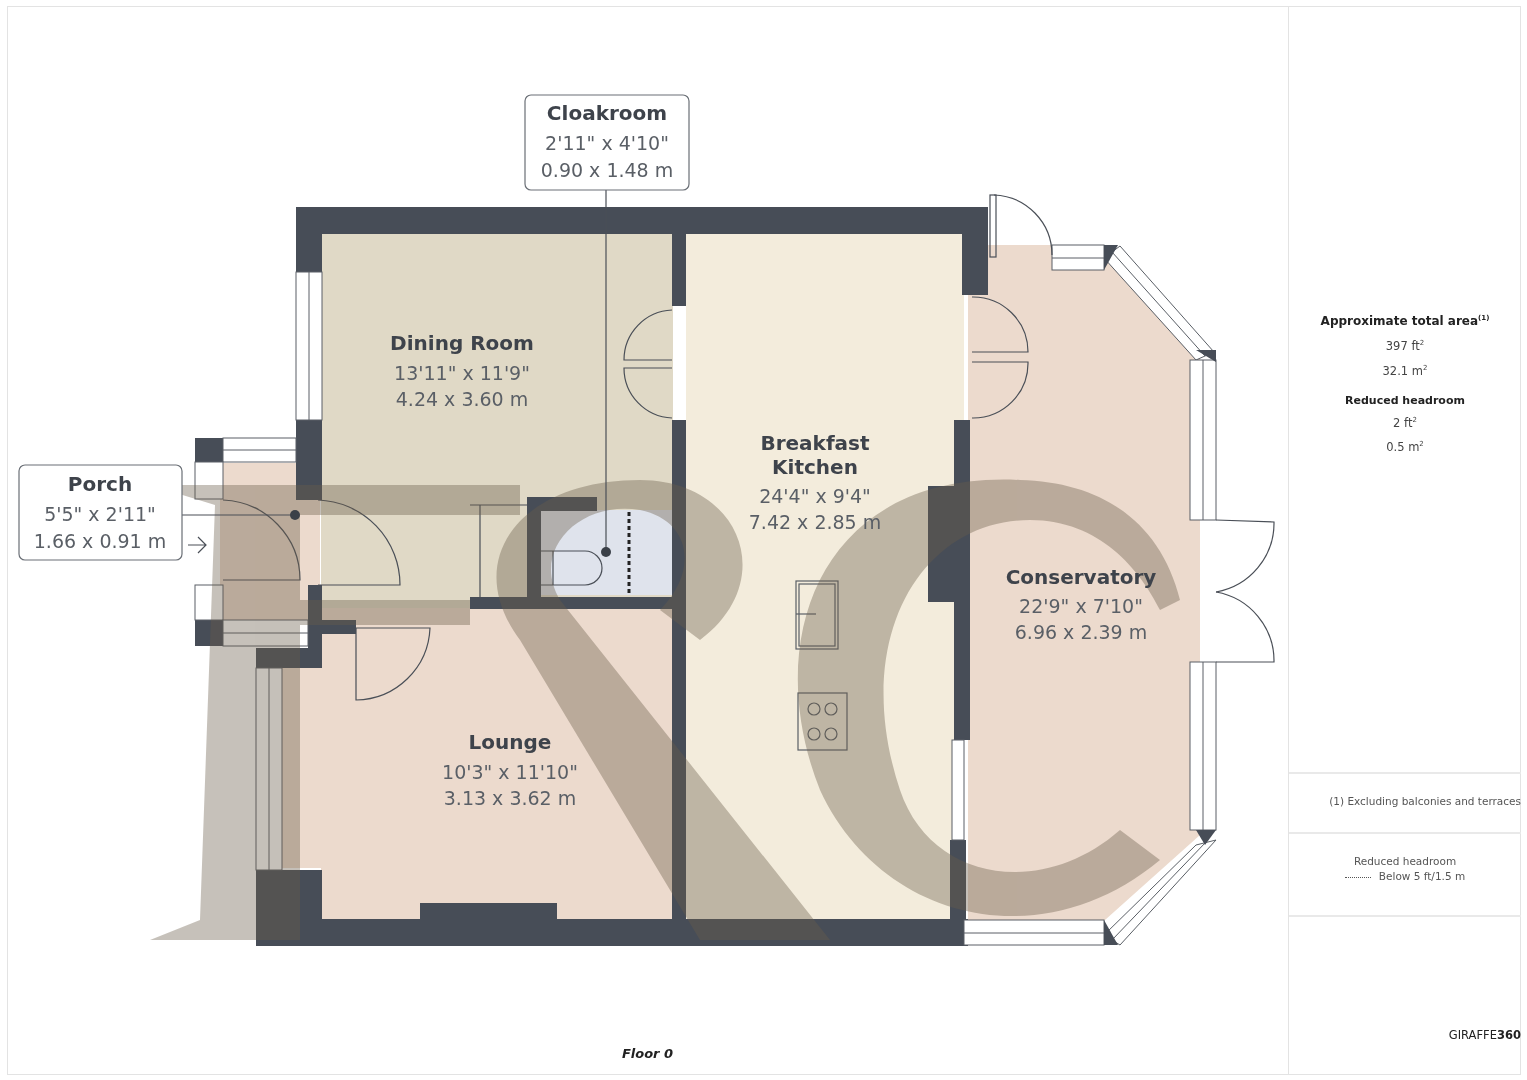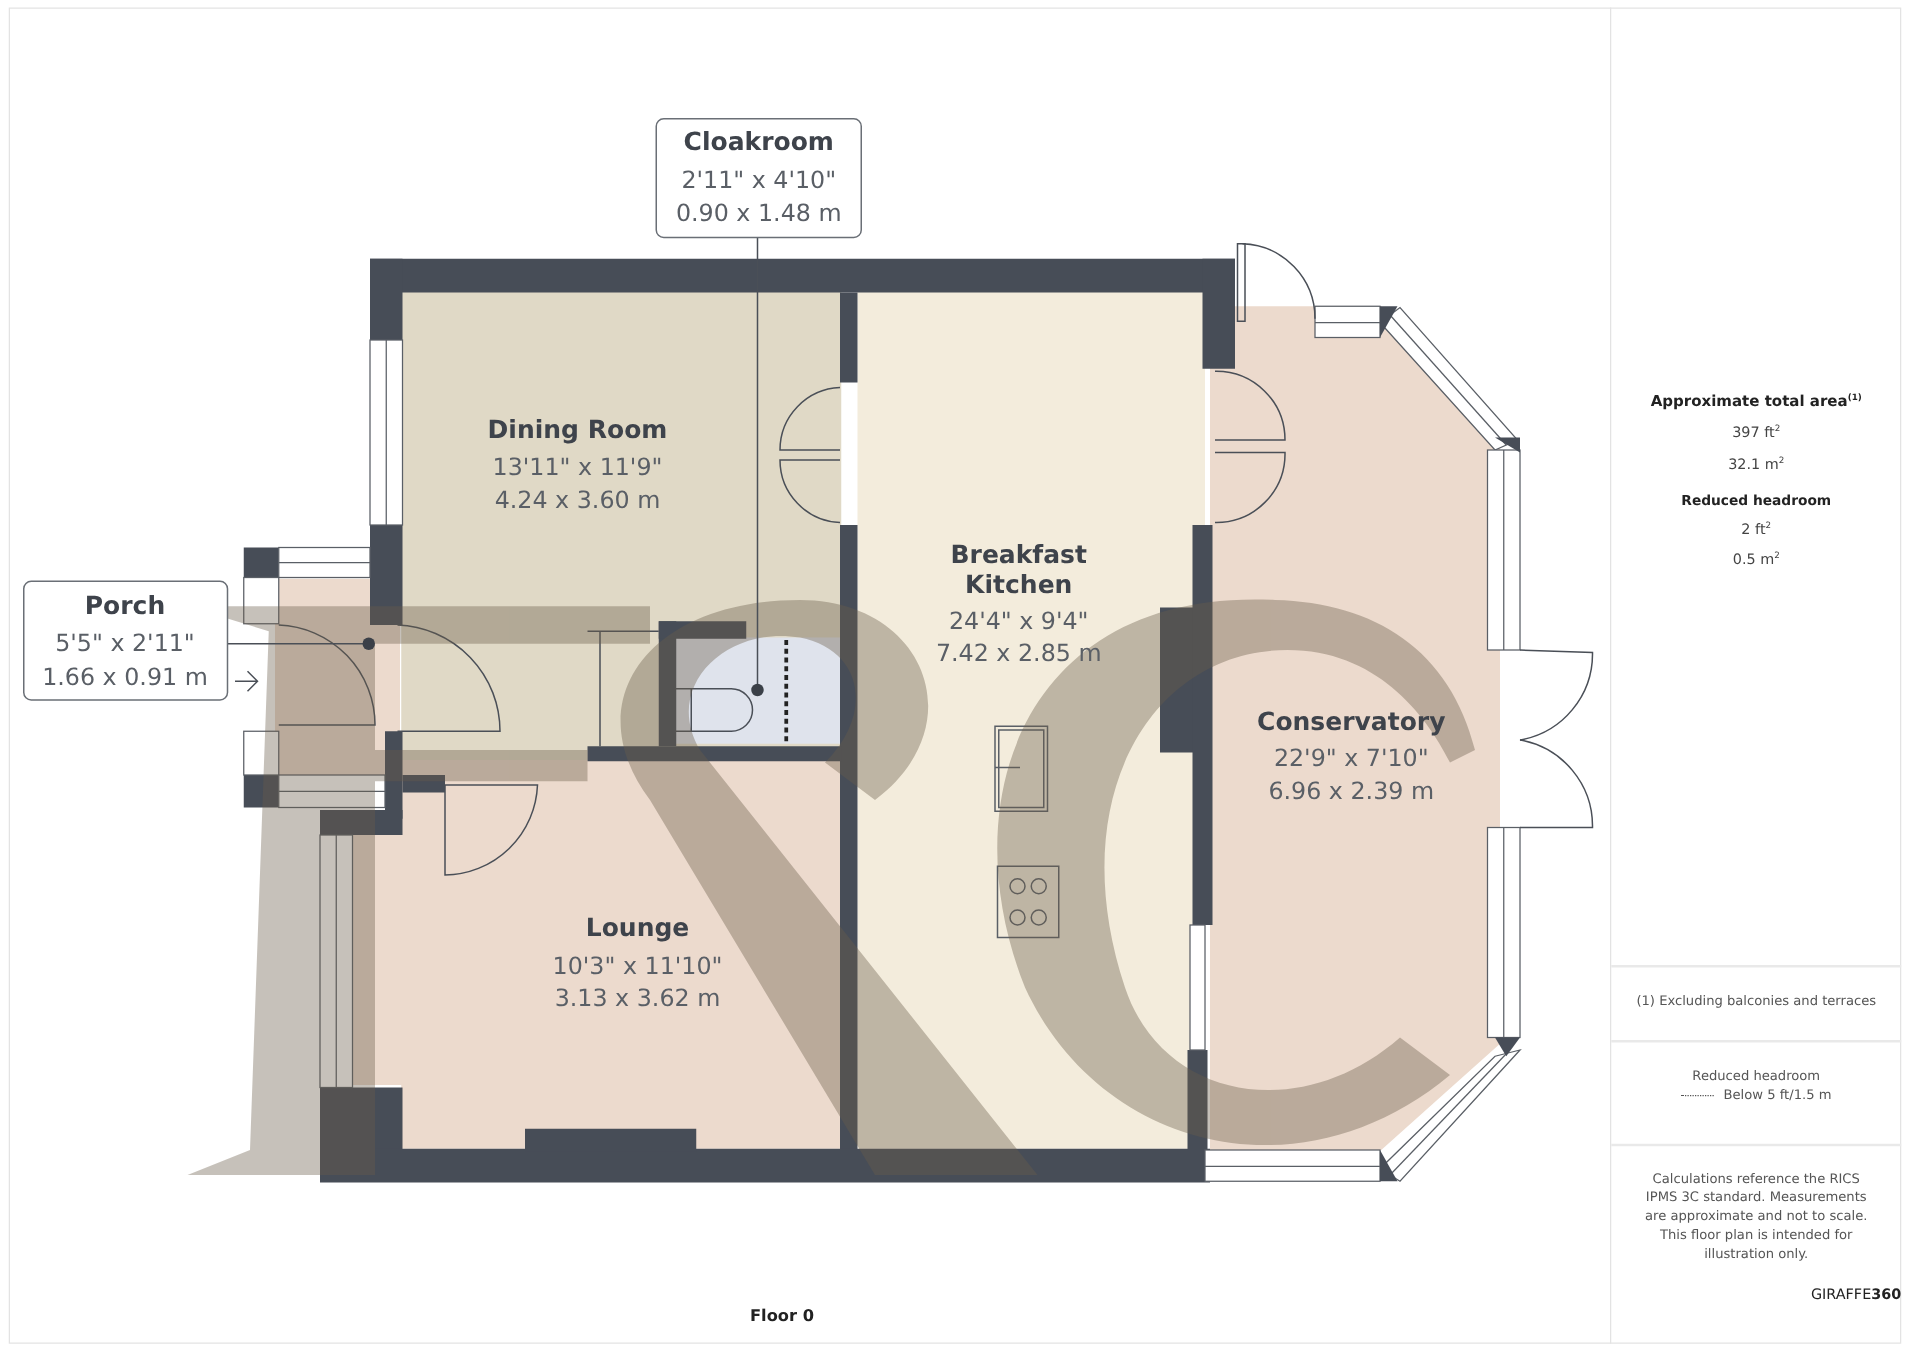--- a/index.html
+++ b/index.html
@@ -8,21 +8,21 @@
   .side{position:absolute;left:1288px;top:6px;width:233px;height:1069px;border-left:1px solid #e3e3e3;box-sizing:border-box;}
   .side .sec{position:absolute;left:0;width:100%;text-align:center;}
   .side hr{position:absolute;left:0;width:100%;border:0;border-top:2px solid #e9e9e9;margin:0;}
   .t-bold{font-weight:bold;font-size:12px;color:#222;}
   .t-val{font-size:11.5px;color:#444;line-height:22px;}
   .t-small{font-size:10.5px;color:#555;line-height:15px;}
   sup{font-size:7px;}
   svg{position:absolute;left:0;top:0;}
   .room-name{font-family:"DejaVu Sans",sans-serif;font-weight:bold;fill:#3e434b;font-size:20px;}
   .room-dim{font-family:"DejaVu Sans",sans-serif;fill:#5a5f66;font-size:19px;}
-  .floor-label{position:absolute;left:600px;top:1046px;width:95px;font-weight:bold;font-size:13px;color:#222;}
+  .floor-label{position:absolute;left:600px;top:1046px;width:95px;text-align:center;font-weight:bold;font-size:13px;color:#222;font-style:italic;}
 </style>
 </head>
 <body>
 
 <div class="frame"></div>
 
 <svg width="1527" height="1080" viewBox="0 0 1527 1080">
 
   <g>
     <rect x="321" y="233" width="352" height="395" fill="#e0d9c6"></rect>
@@ -170,26 +170,25 @@
 <div class="side">
   <div class="sec" style="top:308px;">
     <div class="t-bold"><span>Approximate total area</span><sup>(1)</sup></div>
     <div class="t-val" style="margin-top:4px;"><span>397 ft</span><sup>2</sup></div>
     <div class="t-val"><span>32.1 m</span><sup>2</sup></div>
     <div class="t-bold" style="font-size:11px;margin-top:12px;">Reduced headroom</div>
     <div class="t-val" style="margin-top:2px;"><span>2 ft</span><sup>2</sup></div>
     <div class="t-val"><span>0.5 m</span><sup>2</sup></div>
   </div>
   <hr style="top:766px;">
-  <div class="sec t-small" style="top:788px;">(1) Excluding balconies and terraces</div>
+  <div class="sec t-small" style="top:788px;text-align:right;">(1) Excluding balconies and terraces</div>
   <hr style="top:826px;">
   <div class="sec" style="top:848px;">
     <div class="t-small">Reduced headroom</div>
     <div class="t-small" style="margin-top:0;">
       <span style="display:inline-block;width:26px;border-top:1px dotted #555;vertical-align:middle;margin-right:8px;"></span><span>Below 5 ft/1.5 m</span>
     </div>
   </div>
   <hr style="top:909px;">
-  <div class="sec t-small" style="top:930px;padding:0 22px;box-sizing:border-box;">Calculations reference the RICS IPMS 3C standard. Measurements are approximate and not to scale. This floor plan is intended for illustration only.</div>
   <div class="sec" style="top:1022px;font-size:11.5px;color:#222;text-align:right;">
     <span>GIRAFFE</span><b>360</b>
   </div>
 </div>
 
 </body></html>

